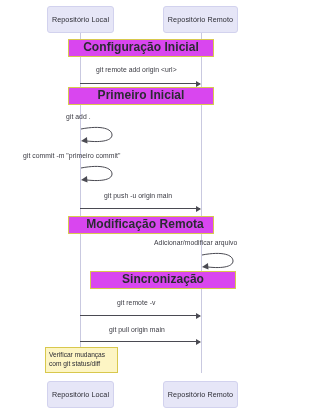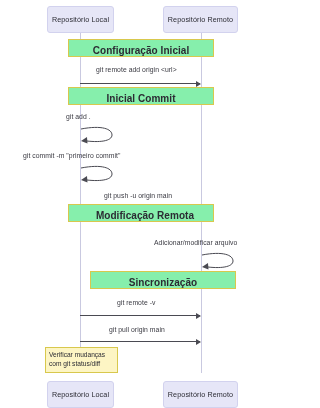--- a/index.html
+++ b/index.html
@@ -36,28 +36,28 @@
     justify-content: center;
     text-align: center;
     color: #2b2b33;
     font-size: 7.2px;
     letter-spacing: 0.1px;
     line-height: 1.1;
   }
   .phase {
     position: absolute;
     box-sizing: border-box;
-    background: #86efac;
+    background: #d946ef;
     border: 1px solid #d8c84d;
     display: flex;
-    align-items: flex-end;
+    align-items: flex-start;
     justify-content: center;
     text-align: center;
     color: #2b2b33;
-    font-size: 10px;
+    font-size: 12px;
     font-weight: bold;
     letter-spacing: 0.05px;
   }
   .note {
     position: absolute;
     box-sizing: border-box;
     background: #fdf5c4;
     border: 1px solid #d8c84d;
     display: flex;
     align-items: center;
@@ -115,21 +115,21 @@
   </div>
 
   <div class="phase" style="left:68px; top:39px; width:146px; height:18px;">
     <span>Configuração Inicial</span>
   </div>
 
   <div class="msg-label" style="left:96px; top:66px;">git remote add origin &lt;url&gt;</div>
   <div class="msg-arrow" style="left:80px; top:83px; width:120px;"></div>
 
   <div class="phase" style="left:68px; top:87px; width:146px; height:18px;">
-    <span>Inicial Commit</span>
+    <span>Primeiro Inicial</span>
   </div>
 
   <div class="msg-label" style="left:66px; top:113px;">git add .</div>
   <div class="selfloop" style="left:80px; top:124px;">
     <svg width="34" height="20" viewBox="0 0 34 20">
       <path d="M1,5 C22,1 32,5 32,11 C32,17 20,19 3,16.5" fill="none" stroke="#4a4a52" stroke-width="1"></path>
       <polygon points="7,13 1,17 7.5,19.5" fill="#4a4a52"></polygon>
     </svg>
   </div>
 
@@ -137,21 +137,21 @@
   <div class="selfloop" style="left:80px; top:163px;">
     <svg width="34" height="20" viewBox="0 0 34 20">
       <path d="M1,5 C22,1 32,5 32,11 C32,17 20,19 3,16.5" fill="none" stroke="#4a4a52" stroke-width="1"></path>
       <polygon points="7,13 1,17 7.5,19.5" fill="#4a4a52"></polygon>
     </svg>
   </div>
 
   <div class="msg-label" style="left:104px; top:192px;">git push -u origin main</div>
   <div class="msg-arrow" style="left:80px; top:208px; width:120px;"></div>
 
-  <div class="phase" style="left:68px; top:204px; width:146px; height:18px;padding-left:8px;">
+  <div class="phase" style="left:68px; top:216px; width:146px; height:18px;padding-left:8px;">
     <span>Modificação Remota</span>
   </div>
 
   <div class="msg-label" style="left:154px; top:239px;">Adicionar/modificar arquivo</div>
   <div class="selfloop" style="left:201px; top:250px;">
     <svg width="34" height="20" viewBox="0 0 34 20">
       <path d="M1,5 C22,1 32,5 32,11 C32,17 20,19 3,16.5" fill="none" stroke="#4a4a52" stroke-width="1"></path>
       <polygon points="7,13 1,17 7.5,19.5" fill="#4a4a52"></polygon>
     </svg>
   </div>

